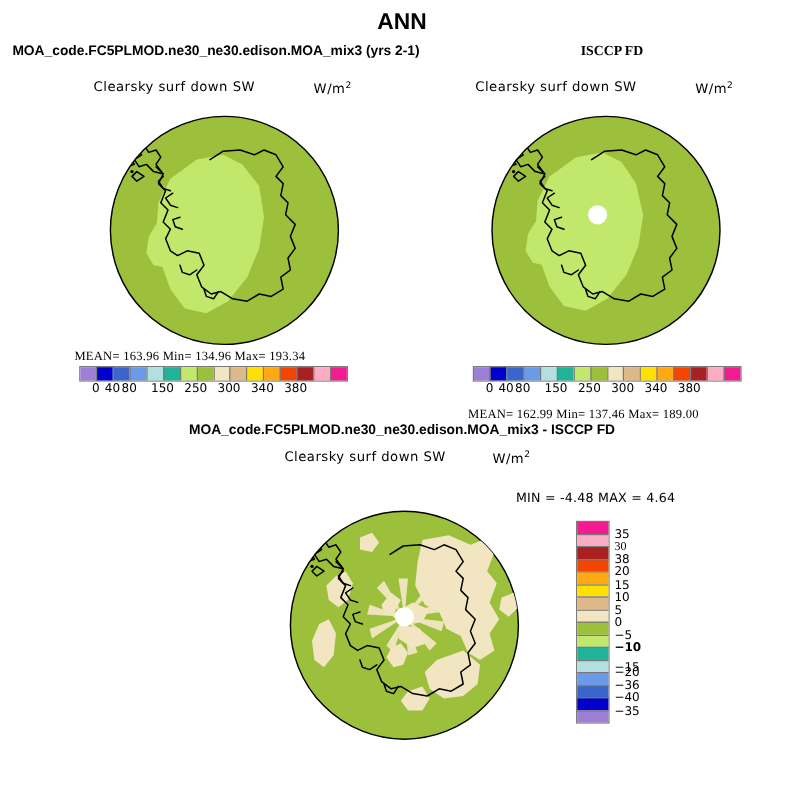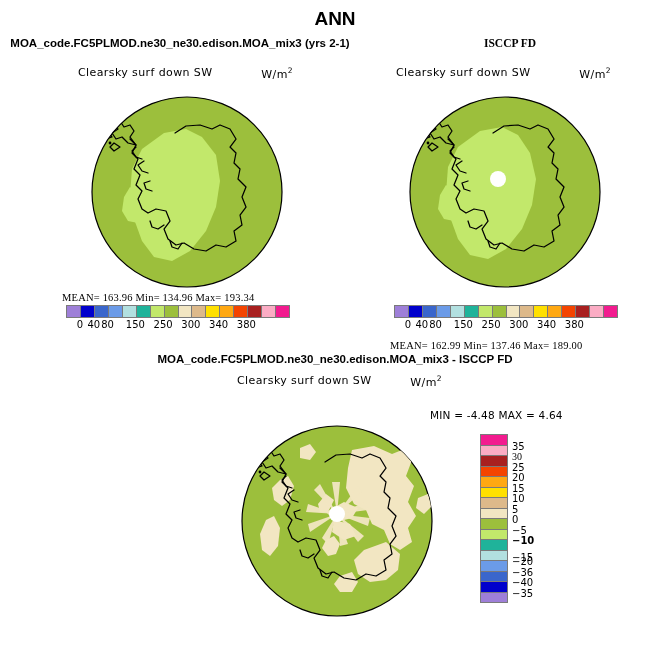--- a/index.html
+++ b/index.html
@@ -361,21 +361,21 @@
       <div class="sw" style="background: rgb(31, 179, 154);"></div>
       <div class="sw" style="background: rgb(178, 224, 224);"></div>
       <div class="sw" style="background: rgb(107, 155, 232);"></div>
       <div class="sw" style="background: rgb(58, 102, 204);"></div>
       <div class="sw" style="background: rgb(0, 0, 204);"></div>
       <div class="sw" style="background: rgb(158, 127, 216);"></div>
     </div>
   <div id="diff-legend-labels">
       <span style="top: 11.5px;">35</span>
       <span style="top: 22px; font-family: Liberation Serif, serif;">30</span>
-      <span style="top: 32.5px;">25</span>
+      <span style="top: 32.5px;">38</span>
       <span style="top: 43px; text-align: right;">20</span>
       <span style="top: 53.5px;">15</span>
       <span style="top: 64px;">10</span>
       <span style="top: 74.5px;">5</span>
       <span style="top: 85px;">0</span>
       <span style="top: 95.5px;">−5</span>
       <span style="top: 106px; font-weight: bold;">−10</span>
       <span style="top: 123px;">−15</span>
       <span style="top: 127px;">−20</span>
       <span style="top: 137.5px;">−36</span>

